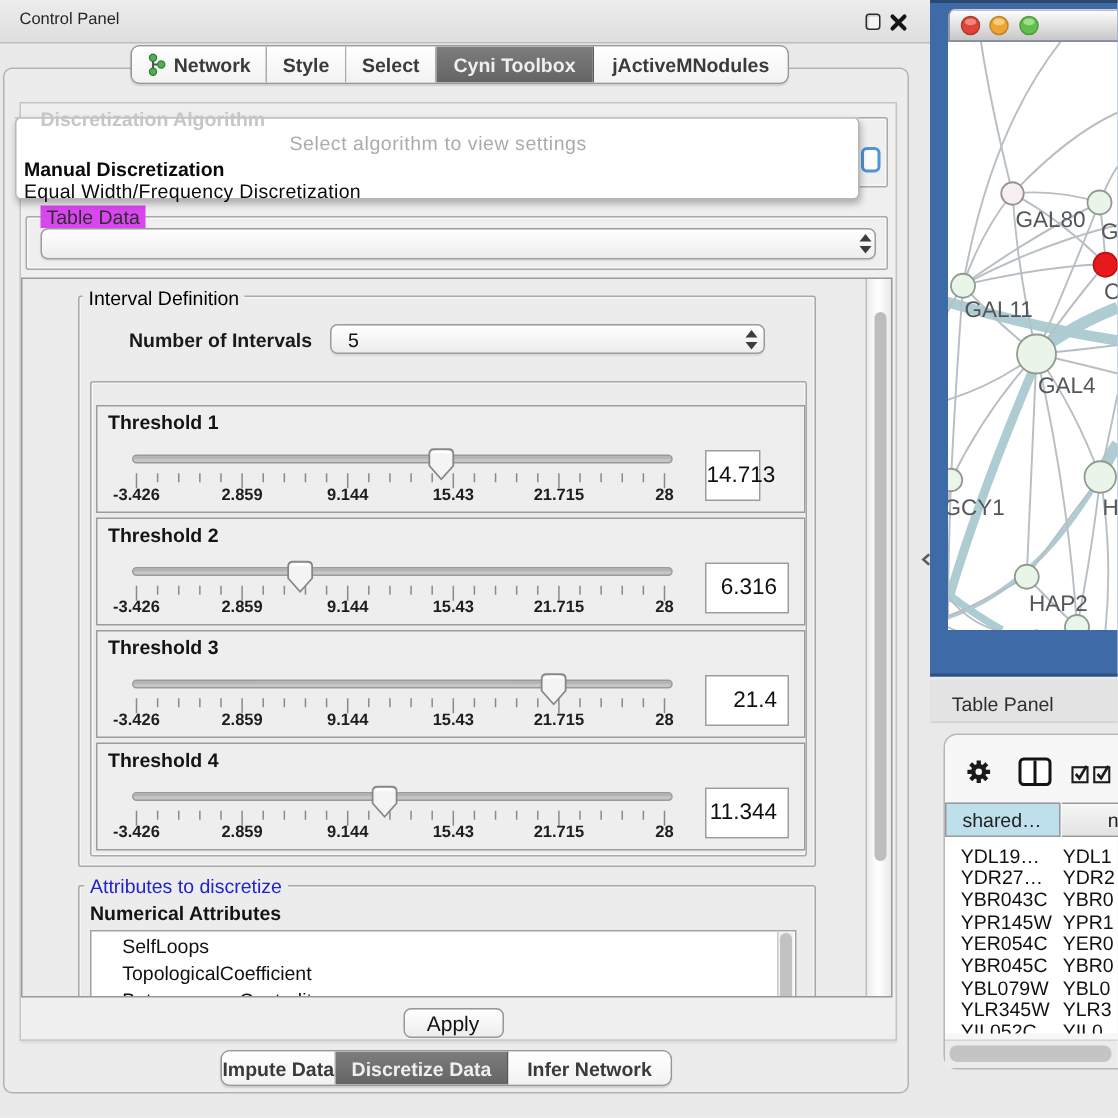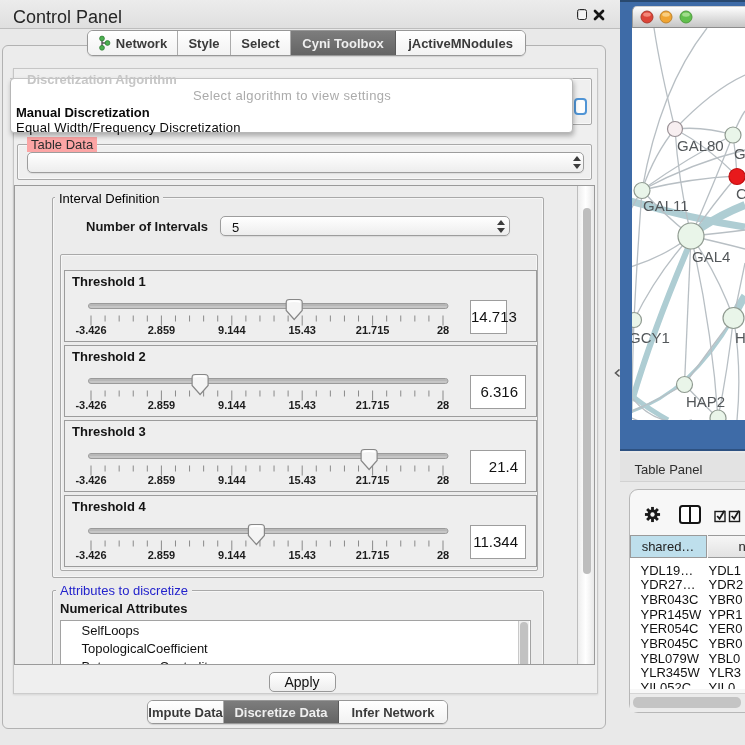--- a/index.html
+++ b/index.html
@@ -5,37 +5,37 @@
 html,body{width:745px;height:745px;overflow:hidden;background:#e9e9e9;
 font-family:"Liberation Sans",sans-serif;}
 .abs{position:absolute;}
 .seg{display:flex;position:absolute;border:1px solid #979797;border-radius:6px;
 background:#fff;overflow:hidden;box-shadow:0 1px 1px rgba(0,0,0,0.12);}
 .seg>div{display:flex;align-items:center;justify-content:center;font-size:13px;font-weight:bold;
 color:#3a3a3a;border-right:1px solid #ababab;background:linear-gradient(#ffffff,#f2f2f2);}
 .seg>div:last-child{border-right:none;}
 .seg>div.sel{background:linear-gradient(#7d7d7d,#646464);color:#efefef;border-right-color:#5a5a5a;}
 .grp{position:absolute;border:1px solid #a9a9a9;border-radius:2px;box-shadow:inset 0 0 0 1px rgba(255,255,255,0.55);}
-.gtitle{position:absolute;font-size:13px;padding:0 4px;background:#fca5a5;white-space:nowrap;}
+.gtitle{position:absolute;font-size:13px;padding:0 4px;background:#d946ef;white-space:nowrap;}
 .combo{position:absolute;border:1px solid #9d9d9d;border-radius:5px;
 background:linear-gradient(#ffffff,#f7f7f7 45%,#ededed);box-shadow:0 1px 1px rgba(0,0,0,0.08);}
 .combo .ct{position:absolute;left:11px;top:calc(50% + 0.5px);transform:translateY(-50%);font-size:13px;color:#111;letter-spacing:0.45px;}
 .arr{position:absolute;width:0;height:0;border-left:4px solid transparent;border-right:4px solid transparent;}
 .up{border-bottom:5px solid #3c3c3c;}
 .dn{border-top:5px solid #3c3c3c;}
 .b{font-weight:bold;}
 .tick-label{position:absolute;transform:translateX(-50%);font-size:11px;font-weight:bold;color:#1d1d1d;white-space:nowrap;}
 .valbox{position:absolute;background:#fff;border:1px solid #9d9d9d;font-size:15px;color:#111;
 text-align:right;padding-right:7px;}
 .row13{font-size:13px;color:#111;white-space:nowrap;position:absolute;}
 </style></head>
 <body>
 
 <div class="abs" style="left:0;top:0;width:620px;height:29px;background:linear-gradient(#ececec,#dfdfdf);border-bottom:1px solid #bdbdbd;"></div>
-<div class="abs" style="left:13px;top:7px;font-size:18px;color:#262626;">Control Panel</div>
+<div class="abs" style="left:13px;top:7px;font-size:11px;color:#262626;">Control Panel</div>
 <div class="abs" style="left:577px;top:9px;width:10px;height:11px;border:1.6px solid #2b2b2b;border-radius:2.5px;background:#f5f5f5;box-shadow:inset 1px 1px 0 #cfcfcf;"></div>
 <svg class="abs" style="left:593px;top:9px;" width="12" height="12" viewBox="0 0 12 12">
     <path d="M2 2 L10 10 M10 2 L2 10" stroke="#151515" stroke-width="2.7" stroke-linecap="round"></path>
   </svg>
 
 <div class="abs" style="left:2px;top:45px;width:604px;height:684px;background:#ececec;border:1px solid #b2b2b2;border-radius:6px;"></div>
 <div class="abs" style="left:13px;top:68px;width:585px;height:626px;background:#efefef;border:1px solid #c6c6c6;box-shadow:0 1px 2px rgba(0,0,0,0.10);"></div>
 
 <div class="seg" style="left:87px;top:30px;height:26px;">
  <div style="width:90px;">

